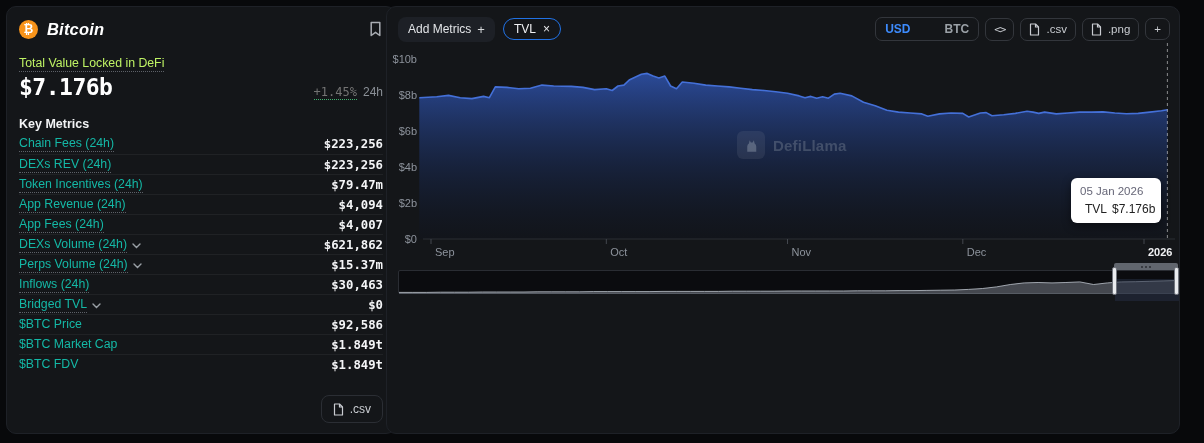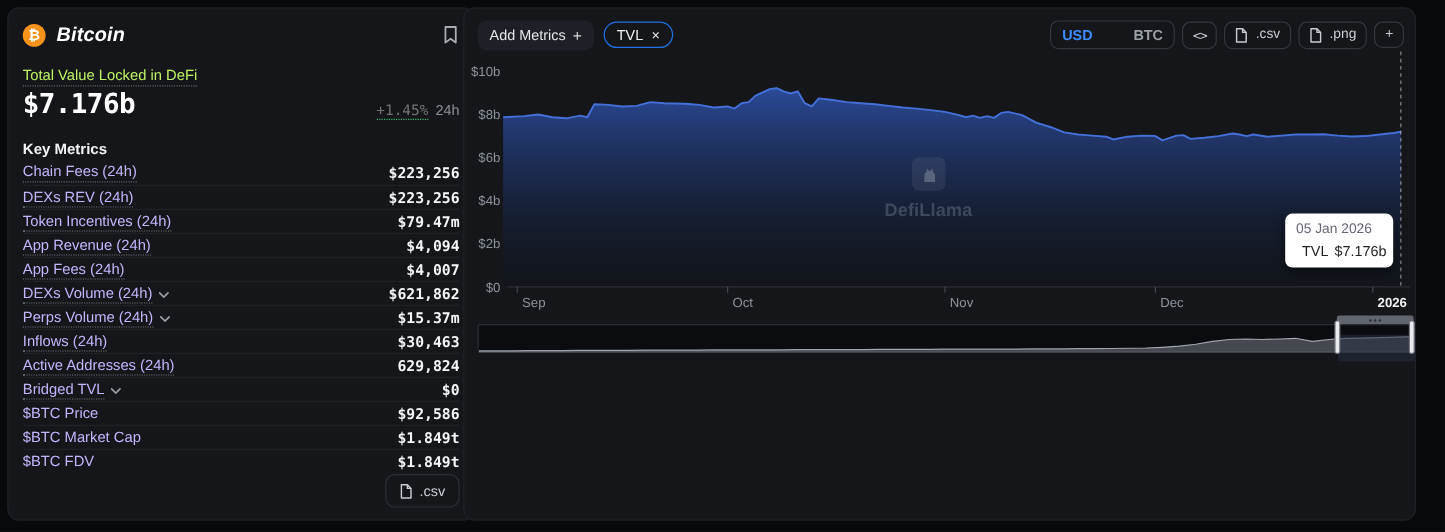--- a/index.html
+++ b/index.html
@@ -20,21 +20,21 @@
   .dotted { border-bottom:1px dotted #5d6168; padding-bottom:1px; }
   .tvl-row { display:flex; align-items:flex-end; margin-top:4px; }
   .tvl-value { font-family:"DejaVu Sans Mono", monospace; font-weight:bold; font-size:23px; color:#ffffff; letter-spacing:-0.5px; }
   .tvl-right { margin-left:auto; display:flex; align-items:baseline; gap:6px; font-size:12px; }
   .tvl-change { font-family:"DejaVu Sans Mono", monospace; color:#737373; border-bottom:1px dotted #3eb46f; }
   .tvl-period { color:#8b9097; }
 
   .km-heading { margin-top:17px; margin-bottom:3px; font-size:12.5px; font-weight:bold; color:#f2f3f5; }
   .metric-row { display:flex; align-items:center; justify-content:space-between; height:20px; border-top:1px solid rgba(255,255,255,0.055); }
   .metric-row:first-child { border-top:none; }
-  .m-label { font-size:12.3px; color:#c4b5fd; display:inline-flex; align-items:center; gap:5px;text-align:right; }
+  .m-label { font-size:12.3px; color:#14b8a6; display:inline-flex; align-items:center; gap:5px;text-align:right; }
   .m-label .lbl { border-bottom:1px dotted #5d6168; padding-bottom:1px; }
   .m-label.plain .lbl { border-bottom:none; }
   .m-value { font-family:"DejaVu Sans Mono", monospace; font-weight:bold; font-size:12.3px; color:#f4f5f7; }
   .chev { display:inline-flex; margin-top:2px; cursor:pointer; }
 
   .csv-btn { position:absolute; right:12px; bottom:10px; display:inline-flex; align-items:center; gap:6px;
     border:1px solid #2b2e34; border-radius:8px; padding:6px 11px; font-size:12px; color:#c9ccd1; cursor:pointer; background:transparent; }
 
   
   #chart-card { left:386px; top:6px; width:794px; height:428px; }
@@ -46,21 +46,21 @@
   .metric-pill .x { font-size:12px; color:#e6e7ea; cursor:pointer; }
   .tb-right { margin-left:auto; display:flex; align-items:center; gap:6px; }
   .seg { display:inline-flex; align-items:center; border:1px solid #33363c; border-radius:7px; padding:4px 9px; gap:10px; }
   .seg .cur { font-size:12px; font-weight:bold; cursor:pointer; }
   .seg .active { color:#3d8bfd; }
   .seg .inactive { color:#9aa0a6;margin-left:24px; }
   .tb-btn { border:1px solid #33363c; border-radius:7px; padding:4px 8px; font-size:11.5px; color:#c9ccd1; }
   .code-glyph { font-family:"DejaVu Sans Mono", monospace; letter-spacing:-1px; font-size:11px; }
 
   .chart-area { position:absolute; left:0; top:30px; width:793px; height:240px; }
-  .watermark { position:absolute; left:350px; top:94px; display:flex; align-items:center; gap:8px; pointer-events:none;flex-direction:column; }
+  .watermark { position:absolute; left:350px; top:94px; display:flex; align-items:center; gap:8px; pointer-events:none; }
   .wm-logo { width:28px; height:28px; border-radius:6px; background:rgba(140,150,165,0.14); display:flex; align-items:center; justify-content:center; }
   .wm-text { font-size:15px; font-weight:bold; color:rgba(150,158,170,0.32); letter-spacing:.2px; }
 
   .tooltip { position:absolute; left:684px; top:141px; width:90px; background:#ffffff; border-radius:6px; padding:7px 9px;
     box-shadow:0 3px 10px rgba(0,0,0,0.45); }
   .tt-date { font-size:11.5px; color:#667; }
   .tt-row { margin-top:5px; display:flex; align-items:center; gap:5px; font-size:12px; color:#222; }
   .tt-dot { width:8px; height:8px; border-radius:50%; background:#2172e5; }
 
   
@@ -163,27 +163,20 @@
   </div>
 
   <div class="metric-row">
     <span class="m-label">
       <span class="lbl">Inflows (24h)</span>
 
     </span>
     <span class="m-value">$30,463</span>
   </div>
 
-  <div class="metric-row">
-    <span class="m-label">
-      <span class="lbl">Active Addresses (24h)</span>
-
-    </span>
-    <span class="m-value">629,824</span>
-  </div>
 
   <div class="metric-row">
     <span class="m-label">
       <span class="lbl">Bridged TVL</span>
       <span class="chev">
         <svg width="9" height="6" viewBox="0 0 9 6">
               <path d="M1 1l3.5 3.5L8 1" fill="none" stroke="#9aa0a6" stroke-width="1.4" stroke-linecap="round"></path>
             </svg>
       </span>
     </span>

